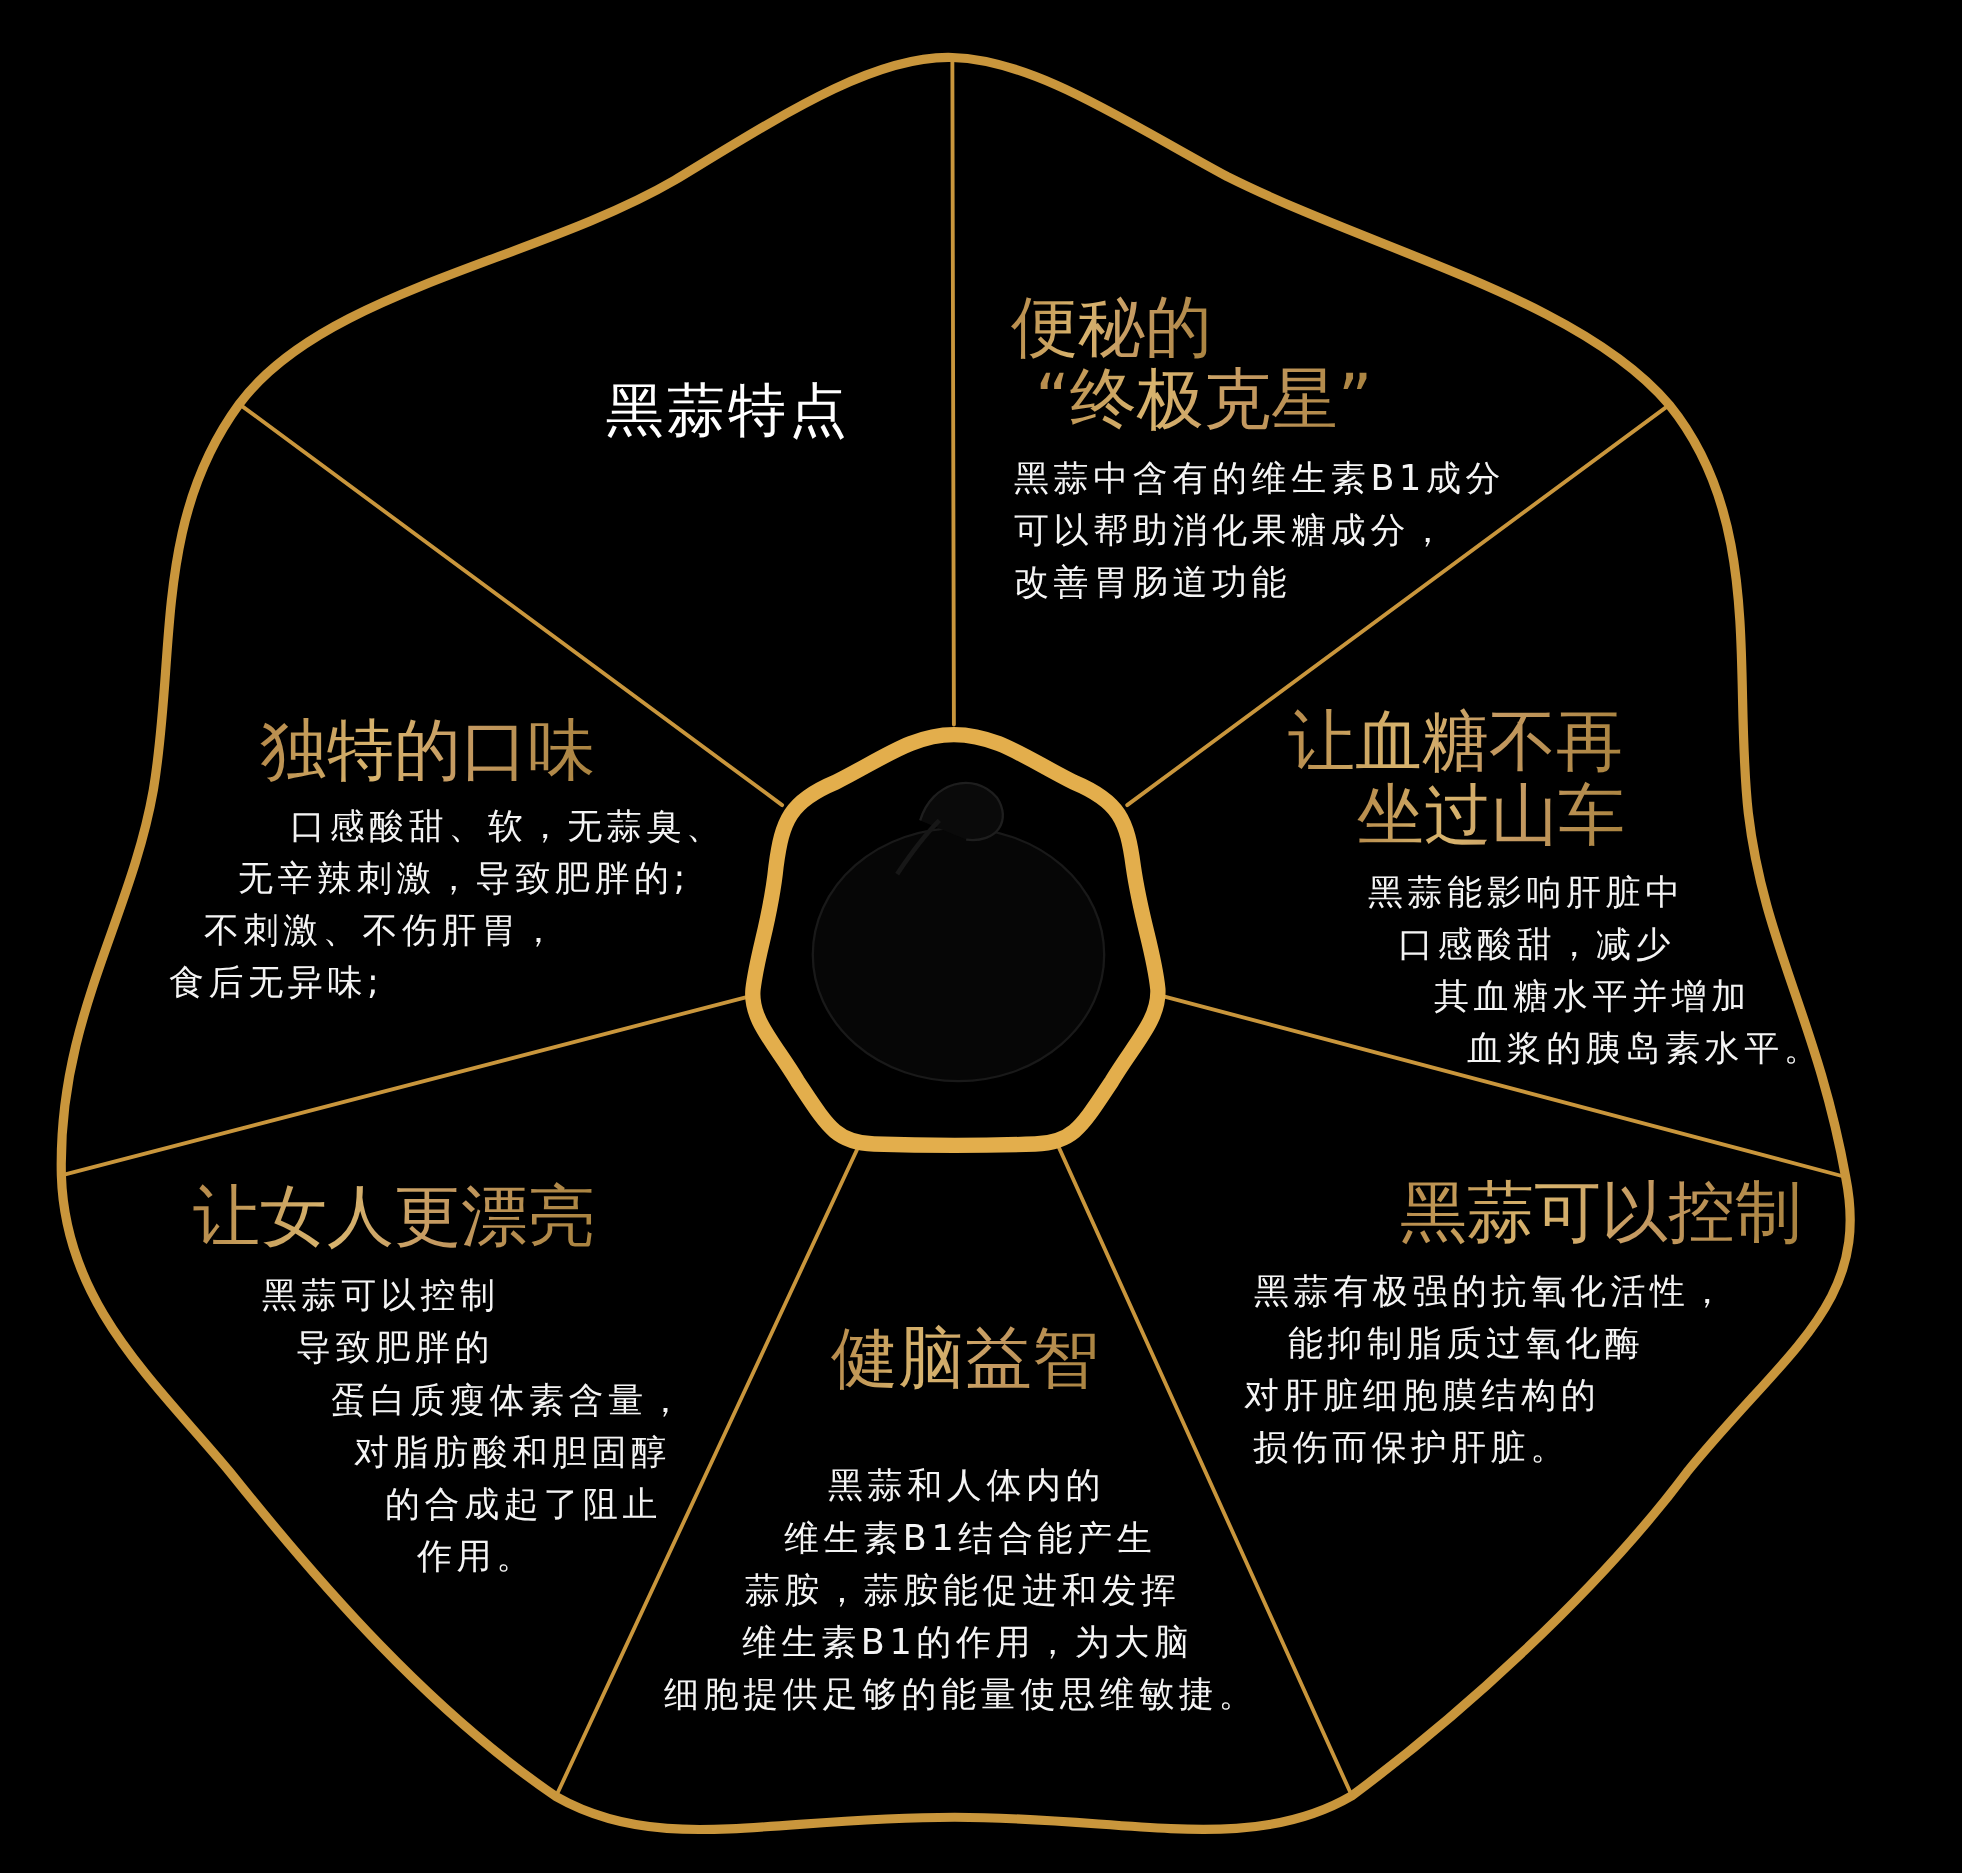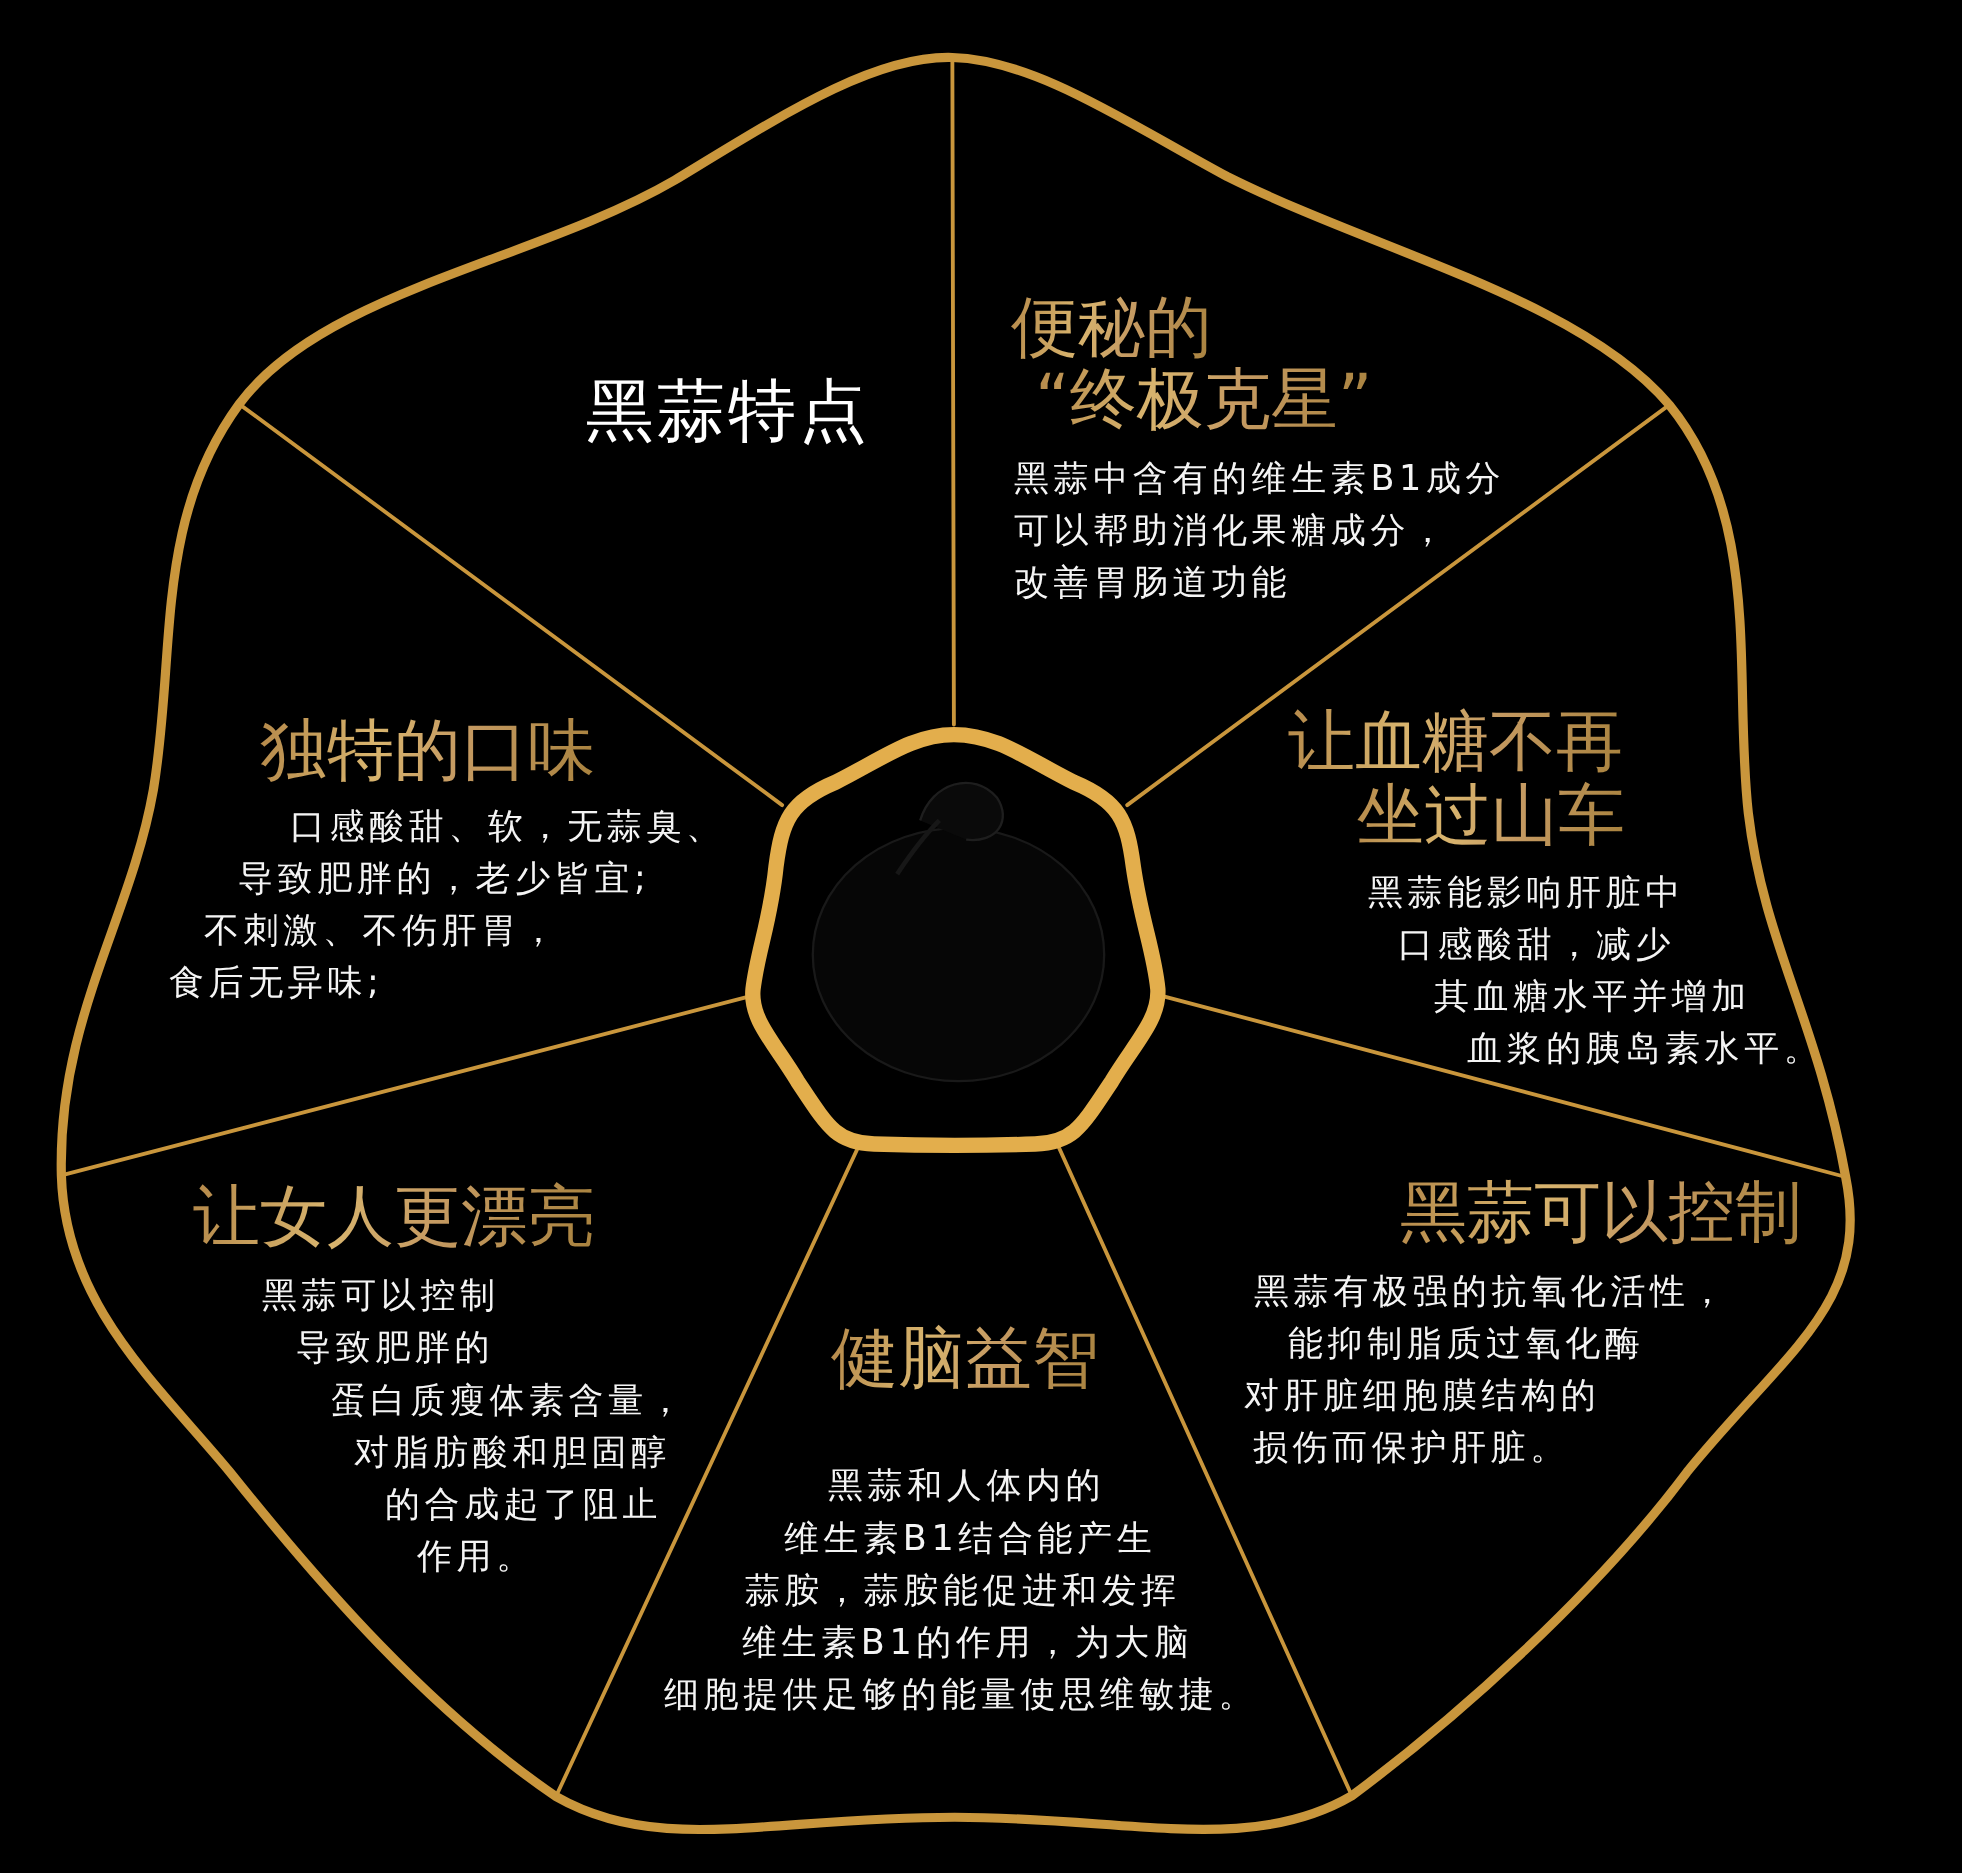--- a/index.html
+++ b/index.html
@@ -1,20 +1,20 @@
 <!DOCTYPE html>
 <html style="font-size:12.3px"><head>
 <meta charset="utf-8">
 <style>
   html, body { margin: 0; padding: 0; background: #000; }
   body { width: 1963px; height: 1874px; position: relative; overflow: hidden;
          font-family: "DejaVu Sans", "Liberation Sans", sans-serif; color: #fff; }
   #diagram-svg { position: absolute; left: 0; top: 0; width: 1963px; height: 1874px; }
   .seg { position: absolute; }
-  .title { position: absolute; color: #ffffff; font-size: 68px; line-height: 107px;
+  .title { position: absolute; color: #ffffff; font-size: 58px; line-height: 107px;
            text-align: center; font-weight: normal; letter-spacing: 3.1px; }
   .heading { position: absolute; font-size: 67px; line-height: 78px; white-space: nowrap;
              color: #C9A25E;
              background: linear-gradient(100deg, #B5894A 0%, #D8B46E 35%, #C59A62 60%, #A8823E 100%);
              -webkit-background-clip: text; background-clip: text; -webkit-text-fill-color: transparent; }
   .body-line { position: absolute; font-size: 35px; line-height: 43px; white-space: nowrap;
                color: #f4f4f4; letter-spacing: 4.6px; }
 </style>
 </head>
 <body>
@@ -111,17 +111,17 @@
   <div class="body-line" style="left:296px; top:1326px;text-align:right;">导致肥胖的</div>
   <div class="body-line" style="left:331px; top:1379px;">蛋白质瘦体素含量，</div>
   <div class="body-line" style="left:354px; top:1431px;">对脂肪酸和胆固醇</div>
   <div class="body-line" style="left:385px; top:1483px;">的合成起了阻止</div>
   <div class="body-line" style="left:417px; top:1535px;">作用。</div>
 </div>
 
 <div class="seg">
   <div class="heading" style="left:260px; top:711px;text-decoration:underline;">独特的口味</div>
   <div class="body-line" style="left:290px; top:805px;">口感酸甜、软，无蒜臭、</div>
-  <div class="body-line" style="left:238px; top:857px;">导致肥胖的，老少皆宜;</div>
+  <div class="body-line" style="left:238px; top:857px;">无辛辣刺激，导致肥胖的;</div>
   <div class="body-line" style="left:204px; top:909px;">不刺激、不伤肝胃，</div>
   <div class="body-line" style="left:169px; top:961px;">食后无异味;</div>
 </div>
 
 
 </body></html>

